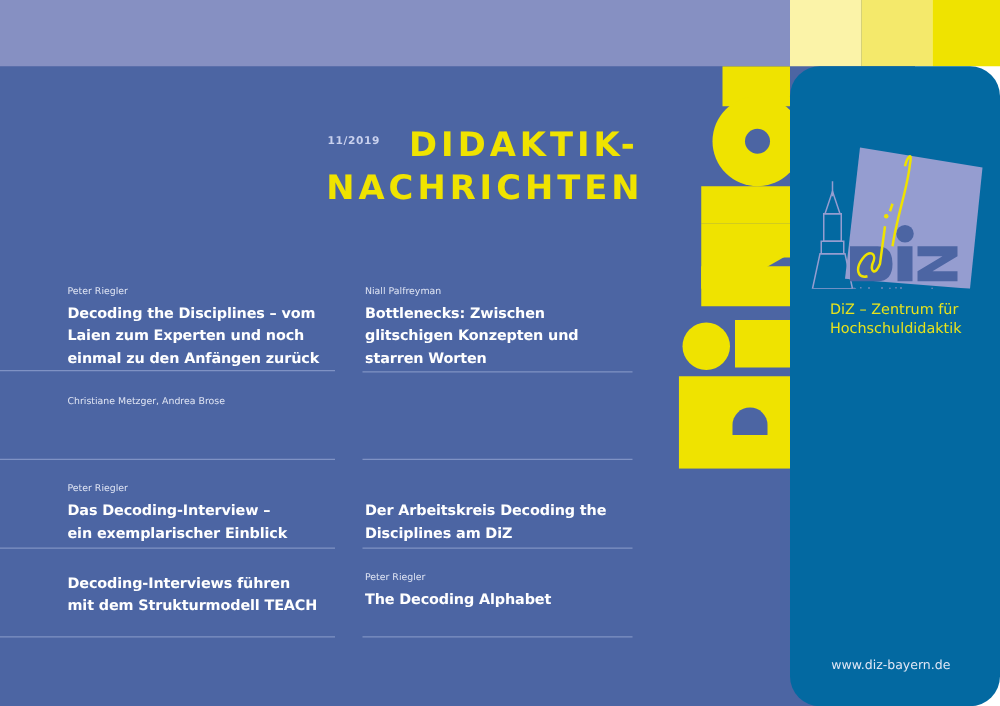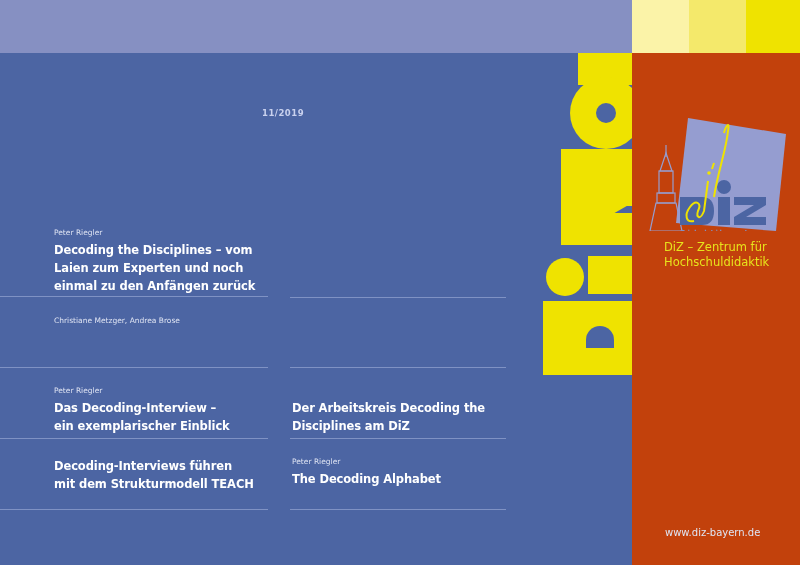--- a/index.html
+++ b/index.html
@@ -26,21 +26,22 @@
     .swatch { position: absolute; top: 0; height: 53px; }
     .swatch-1 { left: 632px; width: 57px; background: #fbf3a8; }
     .swatch-2 { left: 689px; width: 57px; background: #f4e96b; }
     .swatch-3 { left: 746px; width: 54px; background: #efe300; }
 
     
     .diz-panel {
       position: absolute;
       left: 632px; top: 53px;
       width: 168px; height: 512px;
-      background: #c2410c;
+      background: #0369a1;
+      border-radius: 24px;
     }
     .diz-logo {
       position: absolute;
       left: 14px; top: 58px;
       width: 150px; height: 120px;
     }
     .diz-tagline {
       position: absolute;
       left: 32px; top: 187px;
       color: #e7e31c;
@@ -113,20 +114,24 @@
 <body>
 
 <div class="page">
 
   <div class="top-band"></div>
   <div class="swatch swatch-1"></div>
   <div class="swatch swatch-2"></div>
   <div class="swatch swatch-3"></div>
 
   <div class="issue">11/2019</div>
+  <div class="title">
+    <div>DIDAKTIK-</div>
+    <div>NACHRICHTEN</div>
+  </div>
 
   <svg class="dina-mark" viewBox="0 0 89 322" xmlns="http://www.w3.org/2000/svg">
 
     <rect x="35" y="0" width="54" height="32" fill="#efe300"></rect>
     <circle cx="63" cy="60" r="36" fill="#efe300"></circle>
     <circle cx="63" cy="60" r="10" fill="#4c65a3"></circle>
     <rect x="35" y="32" width="54" height="64" fill="#efe300" opacity="0"></rect>
 
     <polygon points="18,96 89,96 89,153 58,153 89,128 89,96" fill="#efe300"></polygon>
     <rect x="18" y="96" width="71" height="30" fill="#efe300"></rect>
@@ -161,20 +166,26 @@
 ein exemplarischer Einblick</div>
   </div>
   <div class="divider" style="left:0; top:438px; width:268px;"></div>
 
   <div class="article col-left" style="top:457px;">
     <div class="headline">Decoding-Interviews führen
 mit dem Strukturmodell TEACH</div>
   </div>
   <div class="divider" style="left:0; top:509px; width:268px;"></div>
 
+  <div class="article col-right" style="top:228px;">
+    <div class="author">Niall Palfreyman</div>
+    <div class="headline">Bottlenecks: Zwischen
+glitschigen Konzepten und
+starren Worten</div>
+  </div>
   <div class="divider" style="left:290px; top:297px; width:216px;"></div>
 
   <div class="divider" style="left:290px; top:367px; width:216px;"></div>
 
   <div class="article col-right" style="top:386px;">
     <div class="author"></div>
     <div class="headline">Der Arbeitskreis Decoding the
 Disciplines am DiZ</div>
   </div>
   <div class="divider" style="left:290px; top:438px; width:216px;"></div>

